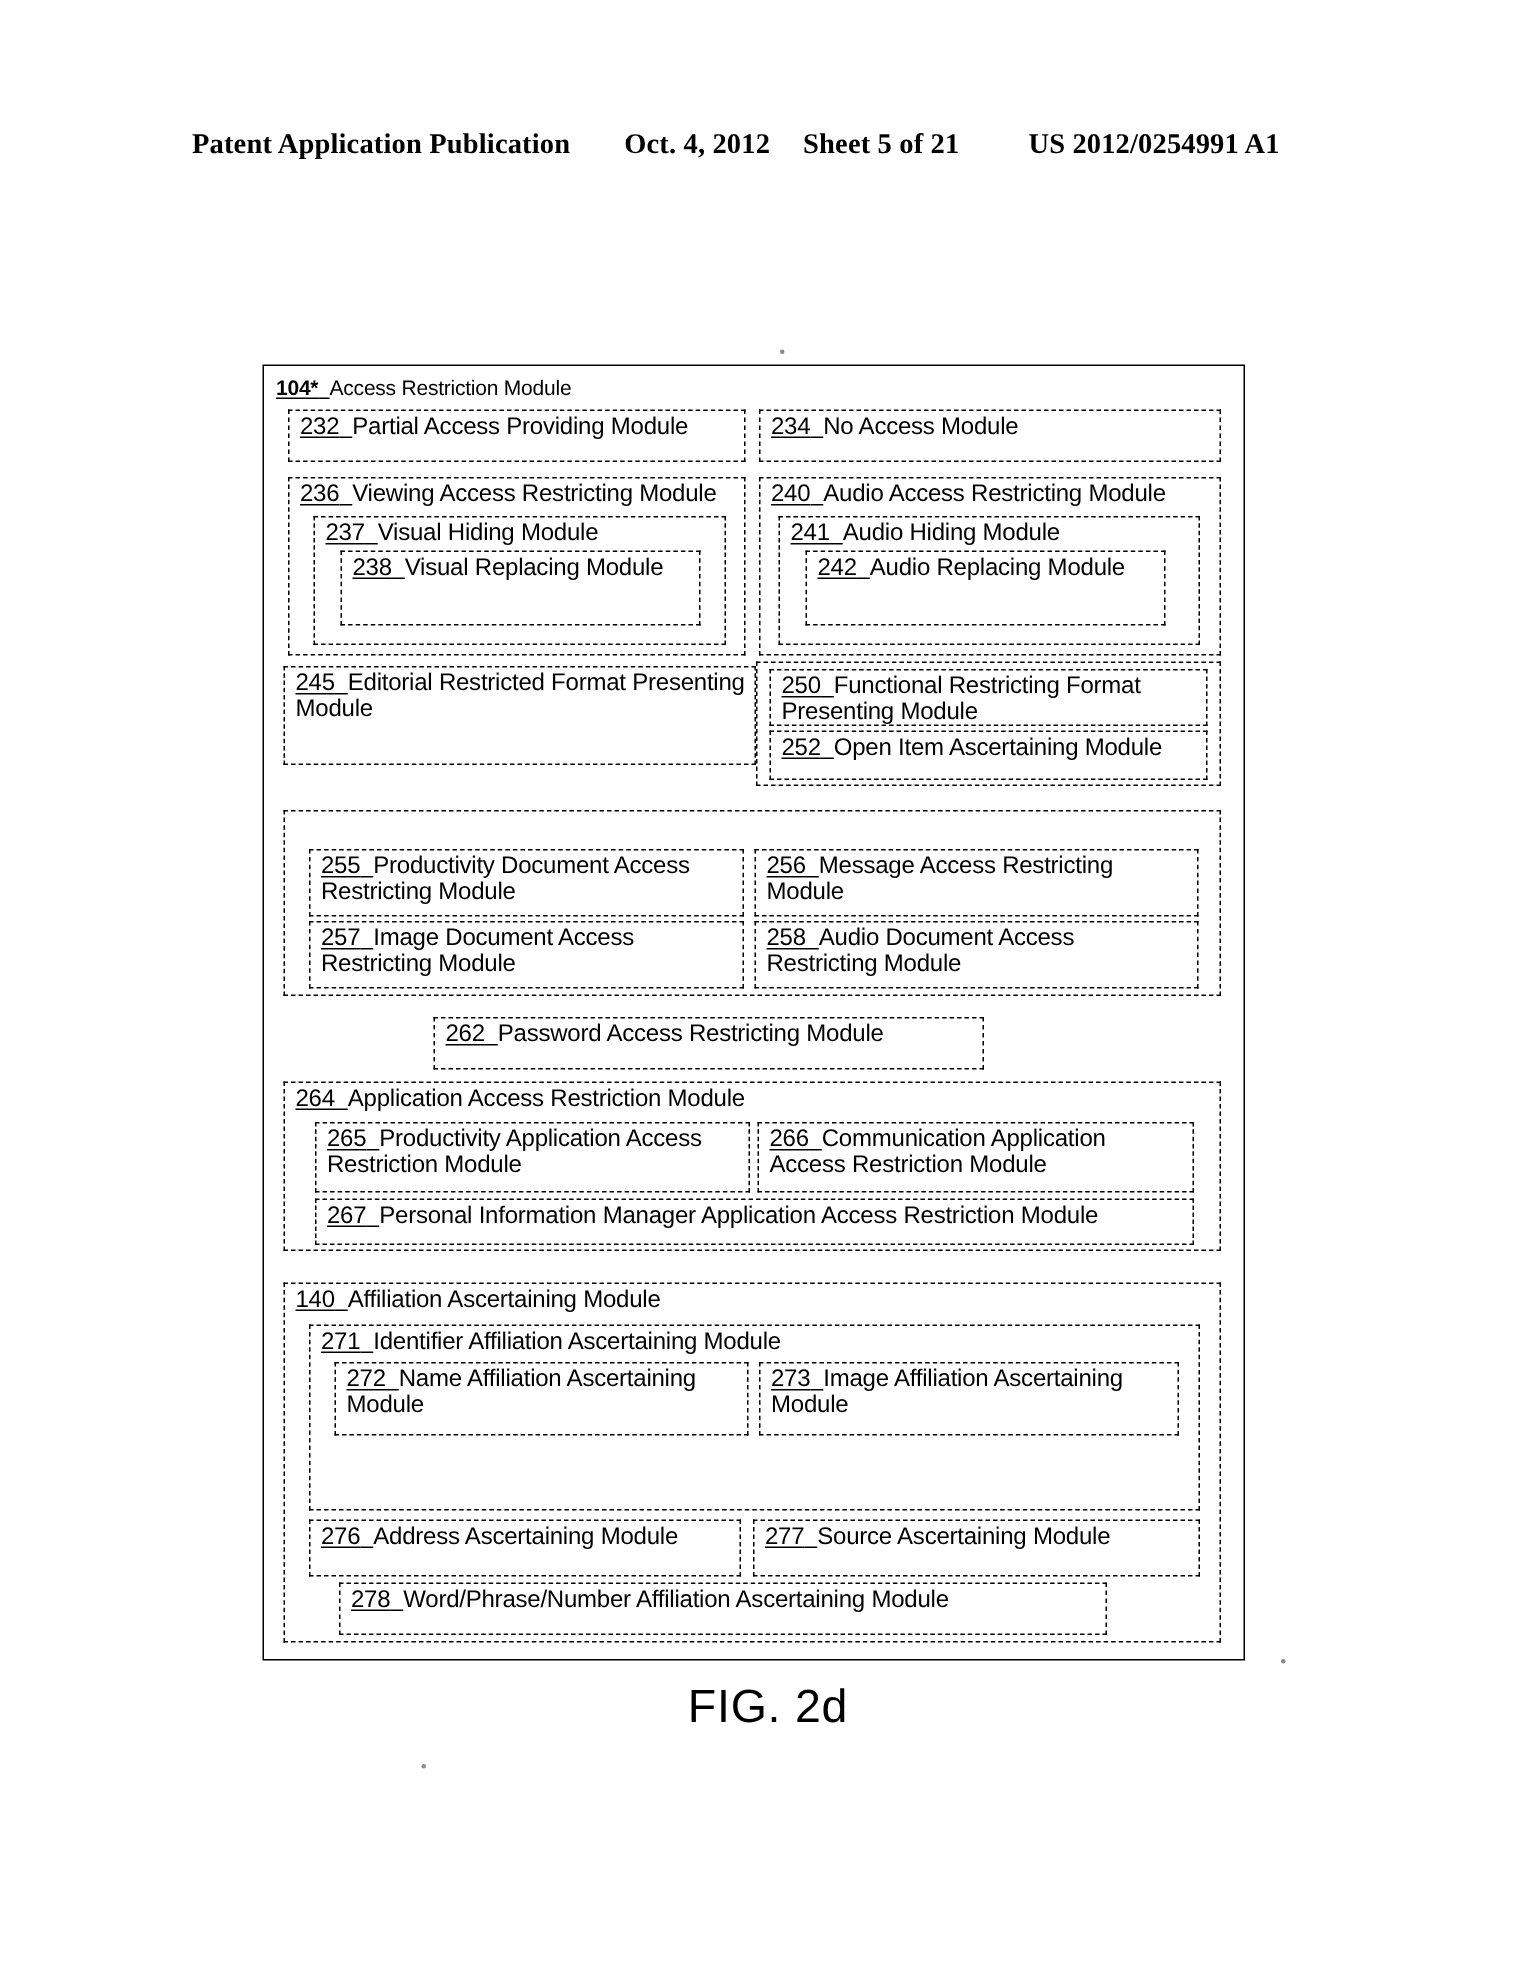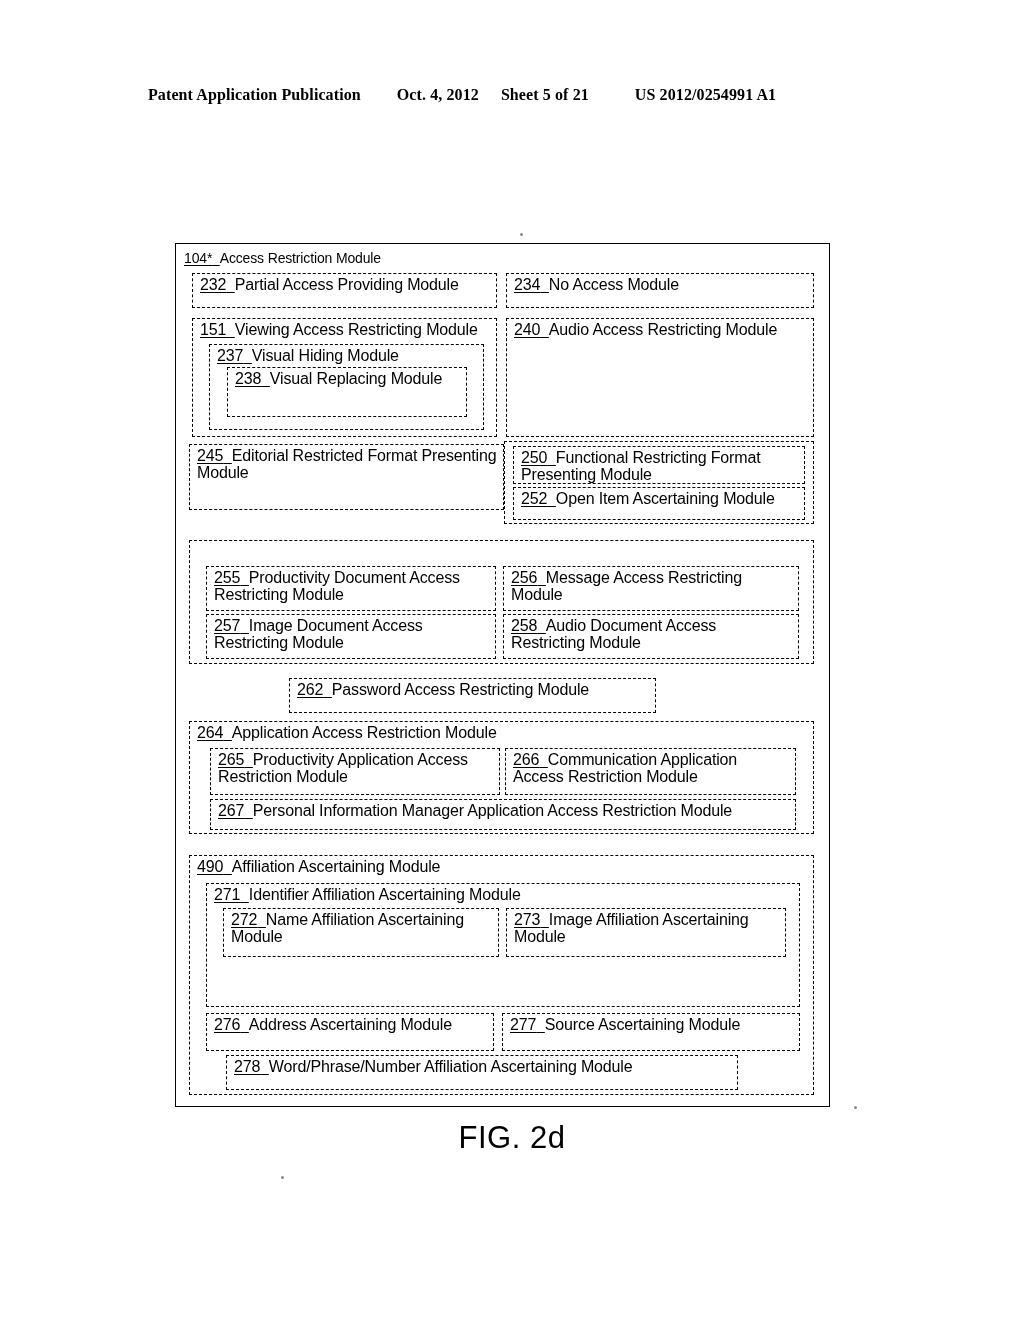--- a/index.html
+++ b/index.html
@@ -19,26 +19,25 @@
 
   
   .page-header {
     position: absolute;
     left: 128px;
     top: 86px;
     width: 768px;
     height: 24px;
     font-family: "Liberation Serif", serif;
     font-weight: bold;
-    font-size: 16px;
+    font-size: 19px;
     letter-spacing: 0.1px;
     display: flex;
     align-items: baseline;
     white-space: nowrap;
-    margin-left: 20px;
   }
   .hdr-pub   { }
   .hdr-date  { margin-left: 36px; }
   .hdr-sheet { margin-left: 22px; }
   .hdr-num   { margin-left: 46px; }
 
   
   #figure-frame {
     position: absolute;
     left: 175px;
@@ -79,20 +78,21 @@
     position: absolute;
     left: 8px;
     top: 6px;
     font-size: 14px;
     line-height: 17px;
     letter-spacing: -0.15px;
   }
   #root-label .num {
     text-decoration: underline;
     text-underline-offset: 1.5px;
+    font-weight: bold;
   }
   #root-label .num::after { content: "\00a0\00a0"; }
 
   
   #fig-caption {
     position: absolute;
     left: 0;
     top: 1120px;
     width: 1024px;
     text-align: center;
@@ -127,31 +127,37 @@
   </div>
 
   <div class="mod" style="left:16px; top:29px; width:305px; height:35px;">
     <div class="mtext"><span class="num">232</span><span>Partial Access Providing Module</span></div>
   </div>
   <div class="mod" style="left:330px; top:29px; width:308px; height:35px;">
     <div class="mtext"><span class="num">234</span><span>No Access Module</span></div>
   </div>
 
   <div class="mod" style="left:16px; top:74px; width:305px; height:119px;">
-    <div class="mtext"><span class="num">151</span><span>Viewing Access Restricting Module</span></div>
+    <div class="mtext"><span class="num">236</span><span>Viewing Access Restricting Module</span></div>
     <div class="mod" style="left:16px; top:25px; width:275px; height:86px;">
       <div class="mtext"><span class="num">237</span><span>Visual Hiding Module</span></div>
       <div class="mod" style="left:17px; top:22px; width:240px; height:50px;">
         <div class="mtext"><span class="num">238</span><span>Visual Replacing Module</span></div>
       </div>
     </div>
   </div>
 
   <div class="mod" style="left:330px; top:74px; width:308px; height:119px;">
     <div class="mtext"><span class="num">240</span><span>Audio Access Restricting Module</span></div>
+    <div class="mod" style="left:12px; top:25px; width:281px; height:86px;">
+      <div class="mtext"><span class="num">241</span><span>Audio Hiding Module</span></div>
+      <div class="mod" style="left:17px; top:22px; width:240px; height:50px;">
+        <div class="mtext"><span class="num">242</span><span>Audio Replacing Module</span></div>
+      </div>
+    </div>
   </div>
 
   <div class="mod" style="left:13px; top:200px; width:315px; height:66px;">
     <div class="mtext"><span class="num">245</span><span>Editorial Restricted Format Presenting Module</span></div>
   </div>
 
   <div class="mod" style="left:328px; top:197px; width:310px; height:83px;">
     <div class="mod" style="left:8px; top:4px; width:292px; height:38px;">
       <div class="mtext"><span class="num">250</span><span>Functional Restricting Format Presenting Module</span></div>
     </div>
@@ -186,21 +192,21 @@
     </div>
     <div class="mod" style="left:315px; top:26px; width:291px; height:47px;">
       <div class="mtext"><span class="num">266</span><span>Communication Application Access Restriction Module</span></div>
     </div>
     <div class="mod" style="left:20px; top:77px; width:586px; height:31px;">
       <div class="mtext"><span class="num">267</span><span>Personal Information Manager Application Access Restriction Module</span></div>
     </div>
   </div>
 
   <div class="mod" style="left:13px; top:611px; width:625px; height:240px;">
-    <div class="mtext"><span class="num">490</span><span>Affiliation Ascertaining Module</span></div>
+    <div class="mtext"><span class="num">140</span><span>Affiliation Ascertaining Module</span></div>
 
     <div class="mod" style="left:16px; top:27px; width:594px; height:124px;">
       <div class="mtext"><span class="num">271</span><span>Identifier Affiliation Ascertaining Module</span></div>
       <div class="mod" style="left:16px; top:24px; width:276px; height:49px;">
         <div class="mtext"><span class="num">272</span><span>Name Affiliation Ascertaining Module</span></div>
       </div>
       <div class="mod" style="left:299px; top:24px; width:280px; height:49px;">
         <div class="mtext"><span class="num">273</span><span>Image Affiliation Ascertaining Module</span></div>
       </div>
     </div>

